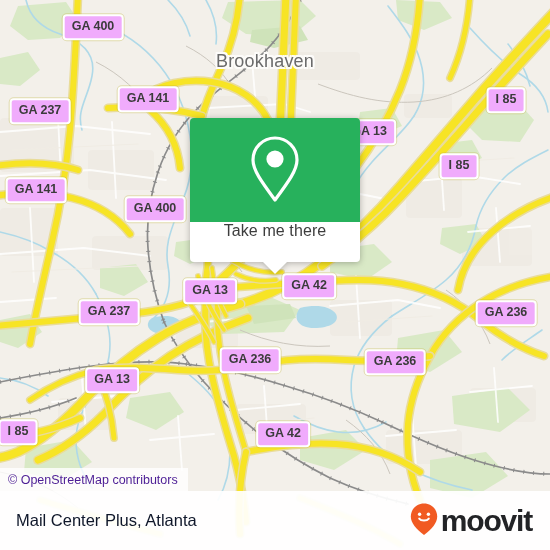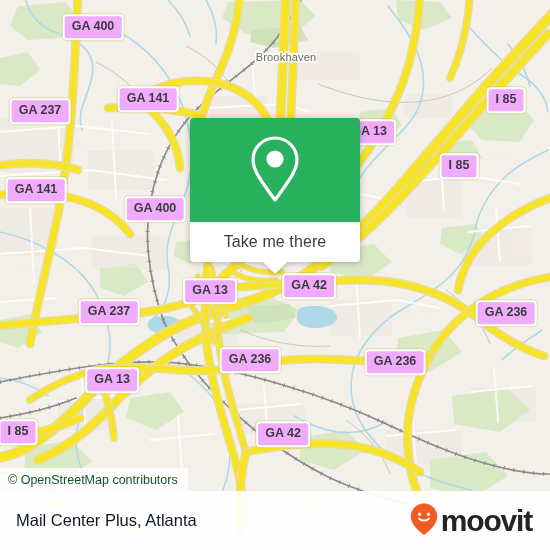--- a/index.html
+++ b/index.html
@@ -26,31 +26,30 @@
     height: 550px;
     background: #F3F0EA;
     overflow: hidden;
   }
   #map svg { display: block; }
 
   
   .place-label {
     position: absolute;
     font-family: "Liberation Sans", sans-serif;
-    font-size: 11px;
+    font-size: 18px;
     color: #6b6b6b;
     letter-spacing: .2px;
     white-space: nowrap;
     text-shadow:
       -1.6px -1.6px 0 #fdfcfa,  1.6px -1.6px 0 #fdfcfa,
       -1.6px  1.6px 0 #fdfcfa,  1.6px  1.6px 0 #fdfcfa,
       -1.6px 0 0 #fdfcfa, 1.6px 0 0 #fdfcfa,
       0 -1.6px 0 #fdfcfa, 0 1.6px 0 #fdfcfa;
     pointer-events: none;
-    margin-left: 21px;
   }
 
   
   .shield {
     position: absolute;
     background: #f0abfc;
     border: 2px solid #ffffff;
     border-radius: 4px;
     color: #3b3b3b;
     font-family: "Liberation Sans", sans-serif;
@@ -79,21 +78,21 @@
     display: flex;
     align-items: center;
     justify-content: center;
   }
   #popup-bottom {
     position: relative;
     background: #ffffff;
     border-radius: 0 0 4px 4px;
     height: 40px;
     display: flex;
-    align-items: center;
+    align-items: flex-start;
     justify-content: center;
   }
   #popup-bottom .cta {
     font-family: "Liberation Sans", sans-serif;
     font-size: 16px;
     color: #3d3d3d;
     letter-spacing: .1px;
   }
   #popup-tail {
     position: absolute;
@@ -111,21 +110,21 @@
     position: absolute;
     left: 0;
     top: 468px;
     height: 23px;
     padding: 0 10px 0 8px;
     display: flex;
     align-items: center;
     background: rgba(255,255,255,.80);
     font-family: "Liberation Sans", sans-serif;
     font-size: 12.5px;
-    color: #14532d;
+    color: #4c1d95;
     z-index: 30;
     white-space: nowrap;
   }
 
   
   #footer {
     position: absolute;
     left: 0;
     top: 491px;
     width: 550px;

